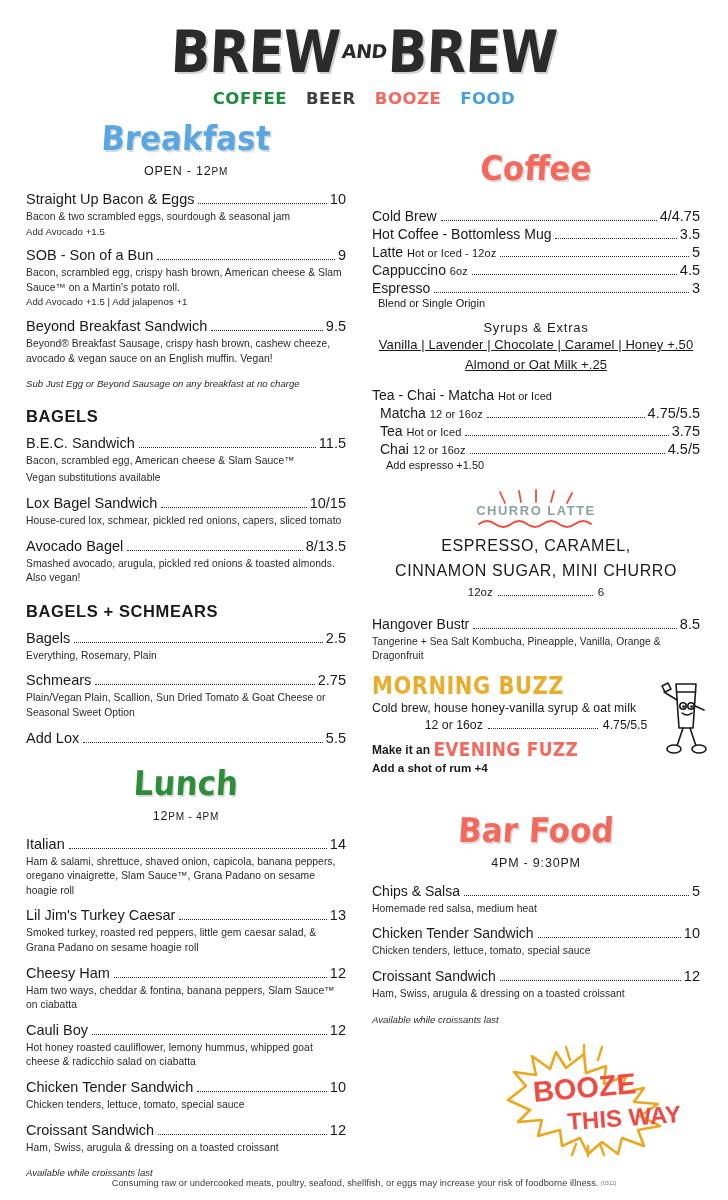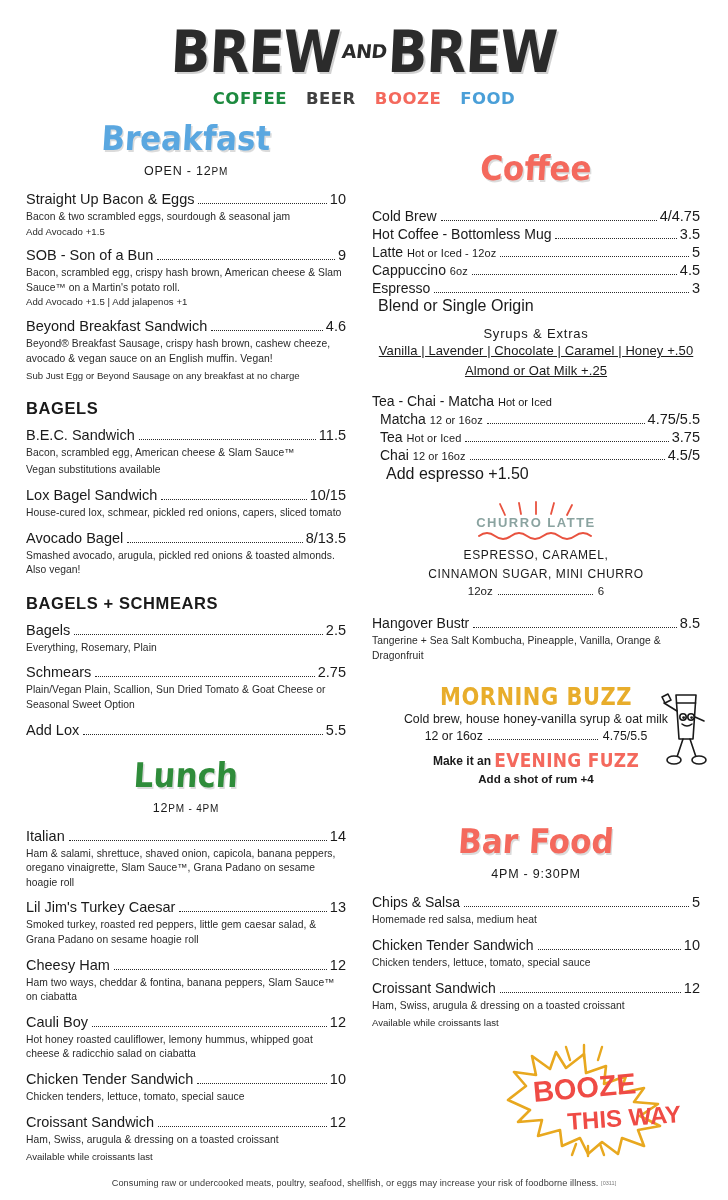--- a/index.html
+++ b/index.html
@@ -130,30 +130,31 @@
   }
   .desc.tight { margin-top: 3px; }
   .addon {
     font-size: 9.6px;
     line-height: 1.42;
     color: #2a2a2a;
     letter-spacing: 0.05px;
   }
   .note-italic {
     font-size: 9.6px;
+    font-style: italic;
     color: #2a2a2a;
-    margin-top: 3px;
+    margin-top: 11px;
     line-height: 1.4;
   }
 
   
   .col-right .item-row { font-size: 14px; }
   .col-right .tight-item { margin-bottom: 1px; }
   .col-right .sub-line {
-    font-size: 16px;
+    font-size: 11px;
     margin-left: 6px;
     margin-top: 0px;
     margin-bottom: 6px;
   }
 
   
   .center-head {
     text-align: center;
     font-size: 13px;
     font-weight: normal;
@@ -180,42 +181,42 @@
   .churro-rays { height: 16px; display: block; margin: 0 auto -2px auto; }
   .churro-title {
     font-weight: bold;
     font-size: 13px;
     letter-spacing: 1.5px;
     color: #8aa3a0;
     font-family: "Liberation Sans", sans-serif;
   }
   .churro-squiggle { display: block; margin: 1px auto 5px auto; }
   .churro-desc {
-    font-size: 12px;
+    font-size: 16px;
     letter-spacing: 0.6px;
     line-height: 1.55;
     font-variant: small-caps;
     text-transform: uppercase;
   }
   .churro-price {
     font-size: 11.5px;
     margin-top: 2px;
     display: flex;
     justify-content: center;
     align-items: baseline;
   }
   .churro-price .ld {
     border-bottom: 1.5px dotted #2a2a2a;
     width: 95px;
     margin: 0 5px 4px 5px;
     height: 0;
   }
 
   
-  .buzz { margin-top: 22px; text-align: center; position: relative; }
+  .buzz { margin-top: 10px; position: relative; }
   .buzz-title {
     font-family: "DejaVu Sans", sans-serif;
     font-weight: bold;
     font-size: 21px;
     color: #e8ad2b;
     letter-spacing: 0.5px;
     transform: scaleY(1.15);
     display: inline-block;
   }
   .buzz-desc { font-size: 12.3px; margin-top: 3px; letter-spacing: 0.05px; }
@@ -318,21 +319,21 @@
         <span class="item-price">9</span>
       </div>
       <div class="desc">Bacon, scrambled egg, crispy hash brown, American cheese &amp; Slam Sauce™ on a Martin's potato roll.</div>
       <div class="addon">Add Avocado +1.5 | Add jalapenos +1</div>
     </div>
 
     <div class="item">
       <div class="item-row">
         <span class="item-name">Beyond Breakfast Sandwich</span>
         <span class="leader"></span>
-        <span class="item-price">4.6</span>
+        <span class="item-price">9.5</span>
       </div>
       <div class="desc">Beyond® Breakfast Sausage, crispy hash brown, cashew cheeze, avocado &amp; vegan sauce on an English muffin. Vegan!</div>
       <div class="note-italic">Sub Just Egg or Beyond Sausage on any breakfast at no charge</div>
     </div>
 
     <div class="plain-head">BAGELS</div>
 
     <div class="item">
       <div class="item-row">
         <span class="item-name">B.E.C. Sandwich</span>

